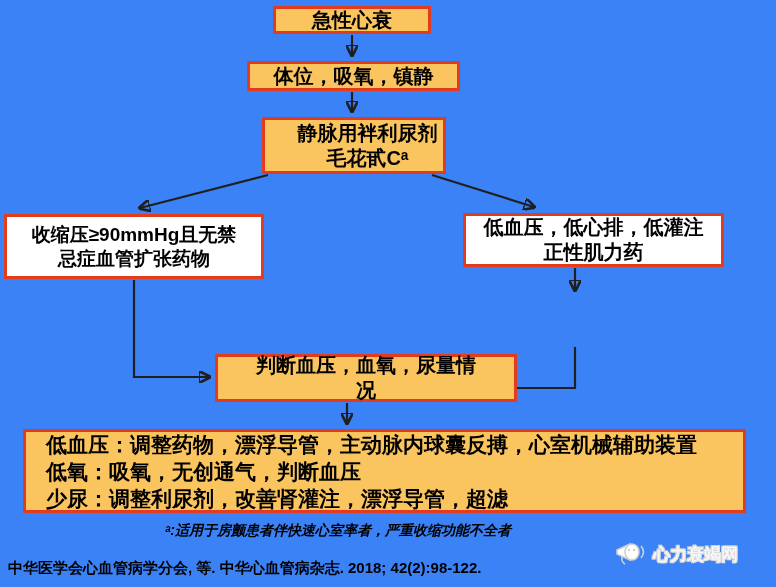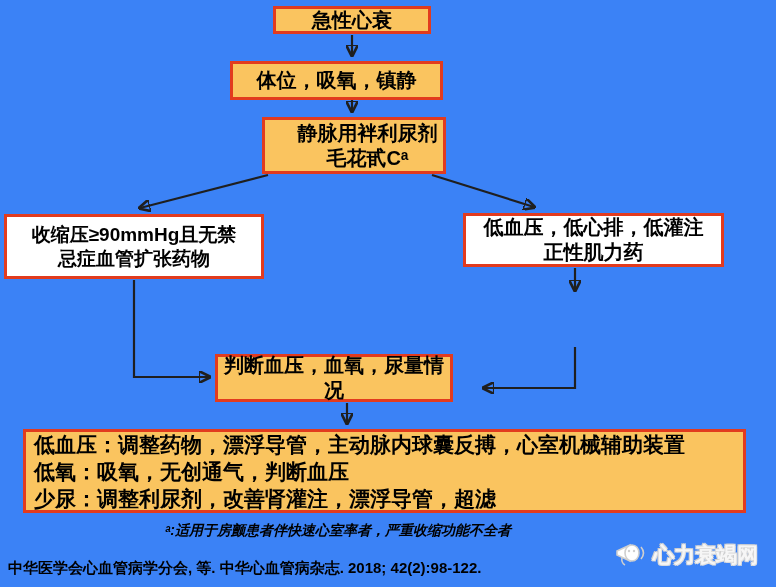--- a/index.html
+++ b/index.html
@@ -17,43 +17,43 @@
   .wires path, .wires polyline{fill:none;stroke:var(--line);stroke-width:2.2px;}
   .box{
     position:absolute;box-sizing:border-box;border:3px solid var(--red);
     display:flex;align-items:center;justify-content:center;text-align:center;
     font-weight:bold;font-size:20px;line-height:1.25;white-space:pre-line;
     letter-spacing:0px;
   }
   .filled{background:var(--fill);}
   .plain{background:#fff;}
   #n-acute        {left:273px;top:6px;  width:158px;height:28px;}
-  #n-position     {left:230px;top:61px; width:213px;height:39px;}
+  #n-position     {left:247px;top:61px; width:213px;height:30px;}
   #n-diuretic     {left:262px;top:117px;width:184px;height:57px;padding-left:27px;}
   #n-vasodilator  {left:4px;  top:214px;width:260px;height:65px;font-size:19px;}
   #n-inotrope     {left:444px;top:213px;width:261px;height:54px;margin-left:19px;}
   #n-vasoconstr   {left:444px;top:295px;width:264px;height:51px;}
-  #n-assess       {left:215px;top:354px;width:238px;height:48px;}
+  #n-assess       {left:215px;top:354px;width:302px;height:48px;}
   #n-manage{
     left:23px;top:429px;width:723px;height:84px;
     flex-direction:column;align-items:flex-start;justify-content:center;
-    text-align:left;padding:2px 8px;font-size:21px;line-height:27px;
+    text-align:left;padding:2px 20px;font-size:21px;line-height:27px;
   }
   .footnote{
     position:absolute;left:8px;top:522px;width:660px;text-align:center;
     font-weight:bold;font-size:14px;font-style:italic;
   }
   .citation{
     position:absolute;left:8px;top:559px;font-size:15px;font-weight:bold;
   }
   .watermark{
     position:absolute;left:614px;top:541px;display:flex;align-items:center;gap:5px;
   }
   .watermark .wm-text{
-    font-size:21px;font-weight:bold;color:#f6f6f6;
+    font-size:17px;font-weight:bold;color:#f6f6f6;
     text-shadow:-1px -1px 0 var(--wm), 1px 1px 0 #e0e0e0, 1px -1px 0 #dadada, -1px 1px 0 #dadada;
     font-family:Liberation Mono, monospace;
   }
 </style>
 </head>
 <body>
 
 <div class="canvas">
 
   <svg class="wires" viewBox="0 0 776 587">

